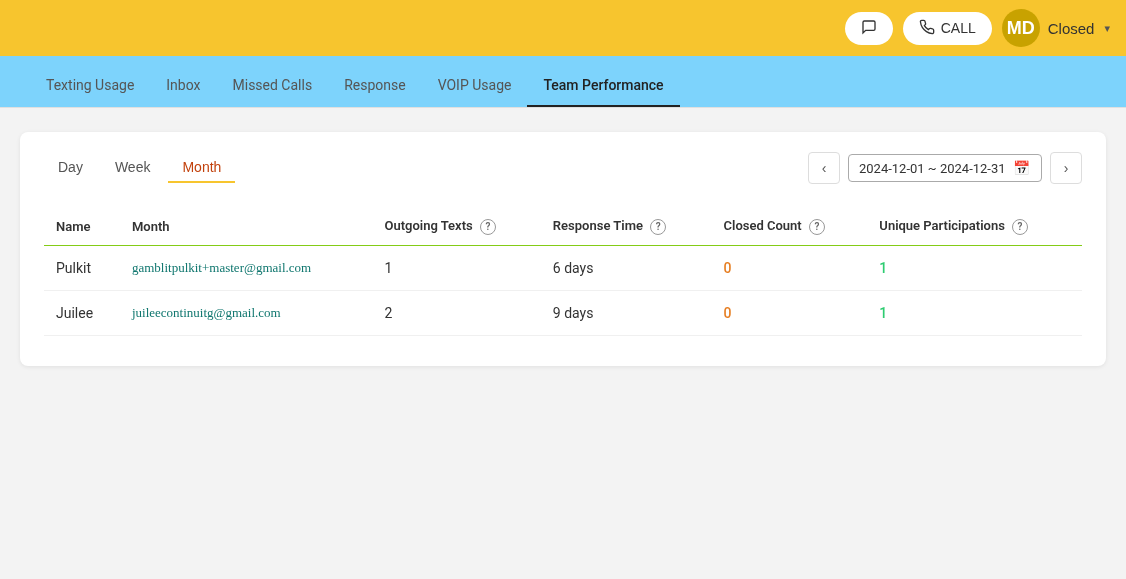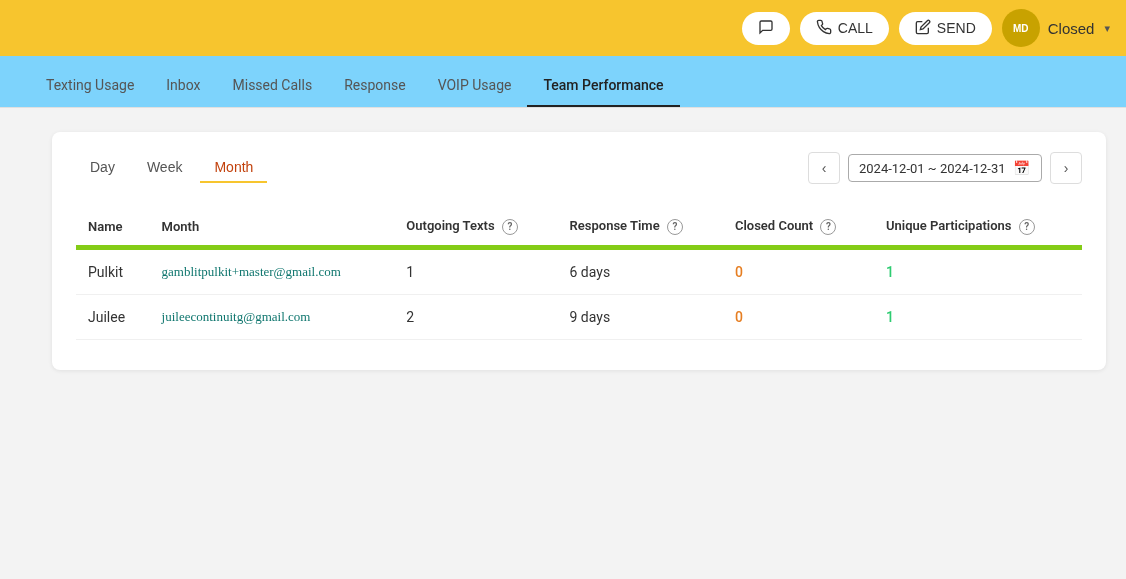--- a/index.html
+++ b/index.html
@@ -40,21 +40,21 @@
     .avatar {
       width: 38px;
       height: 38px;
       border-radius: 50%;
       background: #c8a200;
       color: white;
       display: flex;
       align-items: center;
       justify-content: center;
       font-weight: 700;
-      font-size: 10px;
+      font-size: 18px;
     }
     .account-label {
       color: #333;
       font-size: 15px;
       font-weight: 500;
     }
     .chevron-down { font-size: 11px; color: #555; margin-left: 2px; }
 
     
     .nav-bar {
@@ -76,21 +76,20 @@
     }
     .nav-tab.active {
       color: #222;
       border-bottom: 2px solid #222;
       font-weight: 500;
     }
 
     
     .main {
       padding: 24px 20px;
-      margin-left: 32px;
     }
     .card {
       background: white;
       border-radius: 8px;
       padding: 20px 24px 30px;
       box-shadow: 0 1px 4px rgba(0,0,0,0.08);
     }
 
     
     .period-row {
@@ -148,21 +147,21 @@
     }
     .calendar-icon { font-size: 14px; color: #555; }
 
     
     .data-table {
       width: 100%;
       border-collapse: collapse;
       font-size: 14px;
     }
     .data-table thead tr {
-      border-bottom: 5px solid #84cc16;
+      border-bottom: 1px solid #84cc16;
     }
     .data-table th {
       text-align: left;
       padding: 10px 12px;
       font-weight: 600;
       color: #333;
       font-size: 13px;
       white-space: nowrap;
     }
     .data-table th .help-icon {
@@ -212,29 +211,20 @@
         </svg>
     </span>
   </button>
   <button class="header-btn">
     <span>
       <svg viewBox="0 0 24 24" fill="none" stroke="currentColor" stroke-width="2">
           <path d="M22 16.92v3a2 2 0 0 1-2.18 2 19.79 19.79 0 0 1-8.63-3.07 19.5 19.5 0 0 1-6-6 19.79 19.79 0 0 1-3.07-8.67A2 2 0 0 1 4.11 2h3a2 2 0 0 1 2 1.72c.127.96.361 1.903.7 2.81a2 2 0 0 1-.45 2.11L8.09 9.91a16 16 0 0 0 6 6l1.27-1.27a2 2 0 0 1 2.11-.45c.907.339 1.85.573 2.81.7A2 2 0 0 1 22 16.92z"></path>
         </svg>
     </span>
     <span>CALL</span>
-  </button>
-  <button class="header-btn">
-    <span>
-      <svg viewBox="0 0 24 24" fill="none" stroke="currentColor" stroke-width="2">
-          <path d="M11 4H4a2 2 0 0 0-2 2v14a2 2 0 0 0 2 2h14a2 2 0 0 0 2-2v-7"></path>
-          <path d="M18.5 2.5a2.121 2.121 0 0 1 3 3L12 15l-4 1 1-4 9.5-9.5z"></path>
-        </svg>
-    </span>
-    <span>SEND</span>
   </button>
   <button class="account-btn">
     <div class="avatar">MD</div>
     <span class="account-label">Closed</span>
     <span class="chevron-down">▾</span>
   </button>
 </header>
 
 <nav class="nav-bar">
   <a class="nav-tab">Texting Usage</a>

